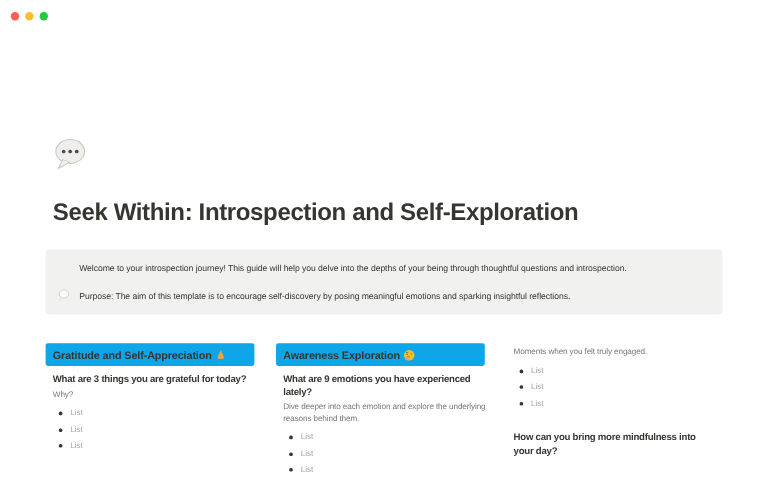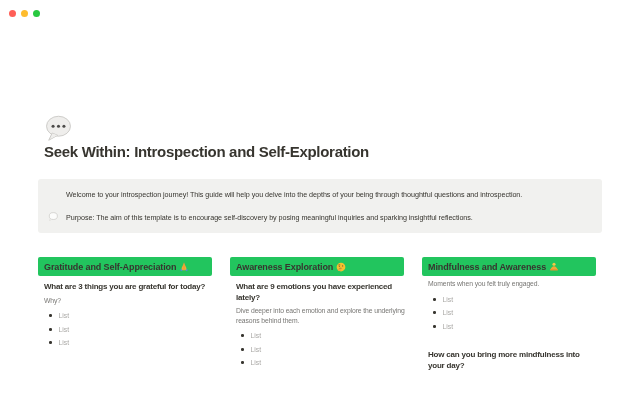--- a/index.html
+++ b/index.html
@@ -12,39 +12,39 @@
   .tl-dot{width:7px;height:7px;border-radius:50%;margin-right:5px;}
   .dot-close{background:#ff5f57;}
   .dot-min{background:#febc2e;}
   .dot-zoom{background:#28c840;}
 
   .content{padding:0 38px;}
 
   .page-icon{margin-top:88px;margin-left:6px;width:29px;height:29px;display:block;}
 
   .page-title{
-    margin-left:6px;
-    font-size:15px;font-weight:700;letter-spacing:-0.3px;color:#37352f;
+    margin-top:23px;margin-left:6px;
+    font-size:20px;font-weight:700;letter-spacing:-0.3px;color:#37352f;
     white-space:pre;
   }
 
   .callout{
     margin-top:19px;background:#f1f1ef;border-radius:3px;
     padding:11px 10px;display:flex;align-items:flex-end;
   }
   .callout-icon{width:10px;height:10px;flex:0 0 auto;margin-top:1px;}
   .callout-text{margin-left:8px;}
   .callout-line{font-size:7.2px;letter-spacing:-0.05px;line-height:9px;white-space:pre;color:#37352f;}
   .callout-line + .callout-line{margin-top:14px;}
 
   .columns{margin-top:24px;display:flex;gap:18px;}
   .col{width:174px;flex:0 0 auto;}
 
   .col-header{
-    background:#22c55e;height:19px;border-radius:2px;
+    background:#0ea5e9;height:19px;border-radius:2px;
     display:flex;align-items:center;padding:0 6px;
   }
   .col-header-text{font-size:9px;font-weight:700;letter-spacing:-0.1px;white-space:pre;color:#37352f;}
   .col-header .emoji{width:10px;height:10px;margin-left:3px;flex:0 0 auto;}
 
   .question{
     margin-top:6px;padding-left:6px;
     font-size:8px;font-weight:700;letter-spacing:-0.2px;line-height:10.5px;
     white-space:pre;color:#37352f;
   }
@@ -81,21 +81,21 @@
 
   <div class="page-title">Seek Within: Introspection and Self-Exploration</div>
 
   <div class="callout">
     <svg class="callout-icon" viewBox="0 0 16 16">
       <ellipse cx="8.5" cy="6.5" rx="6.5" ry="5.5" fill="#fcfcfb" stroke="#c5c4c1" stroke-width="1"></ellipse>
       <circle cx="3" cy="13" r="1.3" fill="#e2e1df"></circle>
     </svg>
     <div class="callout-text">
       <div class="callout-line">Welcome to your introspection journey! This guide will help you delve into the depths of your being through thoughtful questions and introspection.</div>
-      <div class="callout-line">Purpose: The aim of this template is to encourage self-discovery by posing meaningful inquiries and sparking insightful reflections.</div>
+      <div class="callout-line">Purpose: The aim of this template is to encourage self-discovery by posing meaningful emotions and sparking insightful reflections.</div>
     </div>
   </div>
 
   <div class="columns">
 
     <div class="col">
       <div class="col-header">
         <span class="col-header-text">Gratitude and Self-Appreciation</span>
         <svg class="emoji" viewBox="0 0 16 16">
           <path d="M8 1 L11.6 9 L12.4 13 L3.6 13 L4.4 9 Z" fill="#f3a83b"></path>
@@ -148,28 +148,20 @@
           <span class="bullet-label">List</span>
         </div>
         <div class="bullet-row">
           <span class="bullet-marker"></span>
           <span class="bullet-label">List</span>
         </div>
       </div>
     </div>
 
     <div class="col">
-      <div class="col-header">
-        <span class="col-header-text">Mindfulness and Awareness</span>
-        <svg class="emoji" viewBox="0 0 16 16">
-          <circle cx="8" cy="3.6" r="2.5" fill="#f7c646"></circle>
-          <path d="M8 6.6 C5.2 6.6 3.6 9.2 2.2 11.8 L13.8 11.8 C12.4 9.2 10.8 6.6 8 6.6 Z" fill="#f0a835"></path>
-          <rect x="1.6" y="11.2" width="12.8" height="2.2" rx="1.1" fill="#e8952f"></rect>
-        </svg>
-      </div>
       <div class="subtext">Moments when you felt truly engaged.</div>
       <div class="bullet-list">
         <div class="bullet-row">
           <span class="bullet-marker"></span>
           <span class="bullet-label">List</span>
         </div>
         <div class="bullet-row">
           <span class="bullet-marker"></span>
           <span class="bullet-label">List</span>
         </div>

